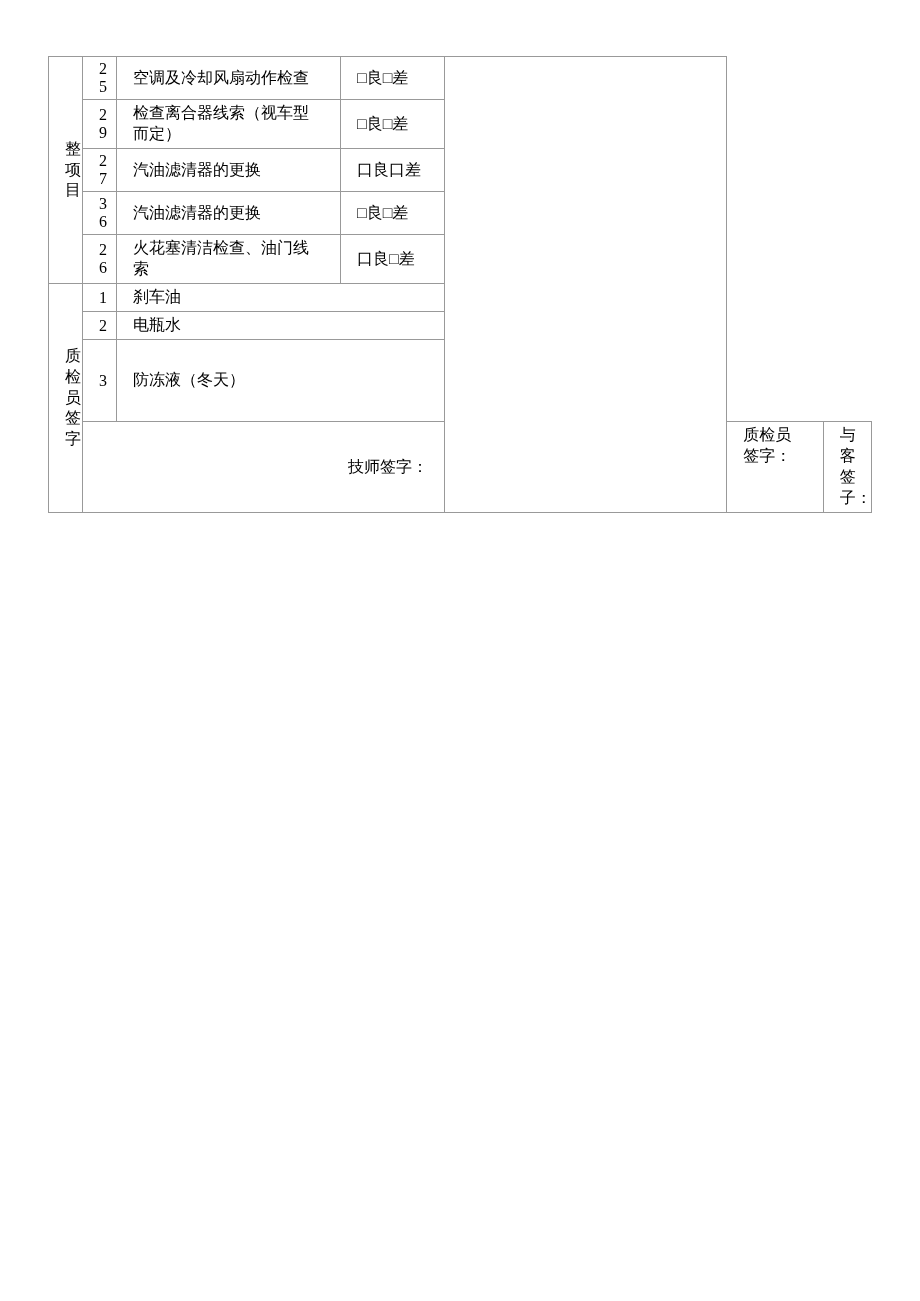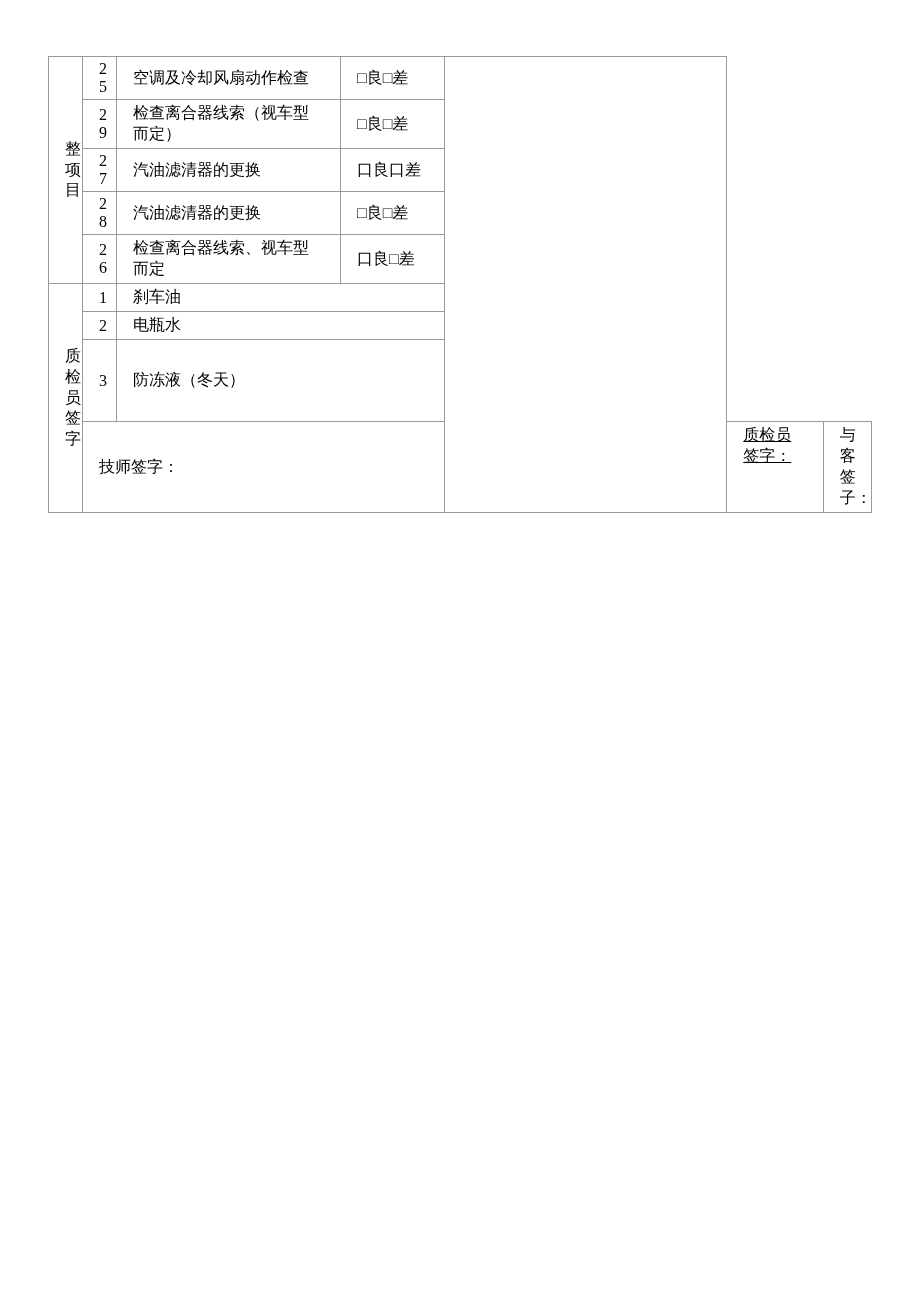--- a/index.html
+++ b/index.html
@@ -70,48 +70,48 @@
     <td>29</td>
     <td>检查离合器线索（视车型而定）</td>
     <td>□良□差</td>
   </tr>
   <tr>
     <td>27</td>
     <td>汽油滤清器的更换</td>
     <td>口良口差</td>
   </tr>
   <tr>
-    <td>28</td>
+    <td>36</td>
     <td>汽油滤清器的更换</td>
     <td>□良□差</td>
   </tr>
   <tr>
     <td>26</td>
-    <td>检查离合器线索、视车型而定</td>
+    <td>火花塞清洁检查、油门线索</td>
     <td>口良□差</td>
   </tr>
 
   <tr>
     <td rowspan="4">
           <div class="vtxt">质检员签字</div>
         </td>
     <td>1</td>
     <td colspan="2">刹车油</td>
   </tr>
   <tr>
     <td>2</td>
     <td colspan="2">电瓶水</td>
   </tr>
   <tr>
     <td class="tall">3</td>
     <td class="tall" colspan="2">防冻液（冬天）</td>
   </tr>
 
   <tr class="sig-row">
-    <td colspan="3" style="height:46px;">技师签字：</td>
-    <td colspan="2" style="vertical-align:top;text-decoration:underline;">质检员签字：</td>
+    <td colspan="3" style="height:46px;text-align:right;">技师签字：</td>
+    <td colspan="2" style="vertical-align:top;">质检员签字：</td>
     <td>
       <span>与客签</span><br>
       <span>子：</span>
     </td>
   </tr>
 </tbody>
   </table>
 
 </body></html>

